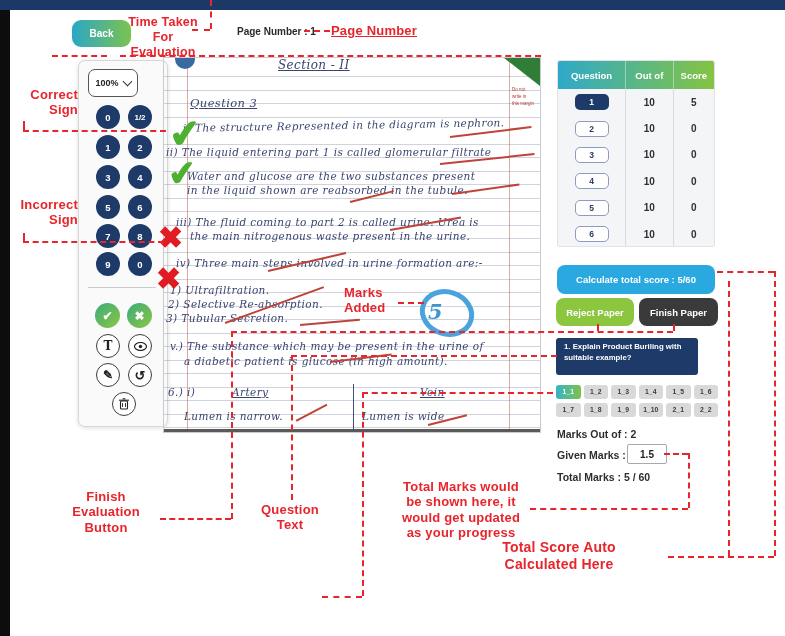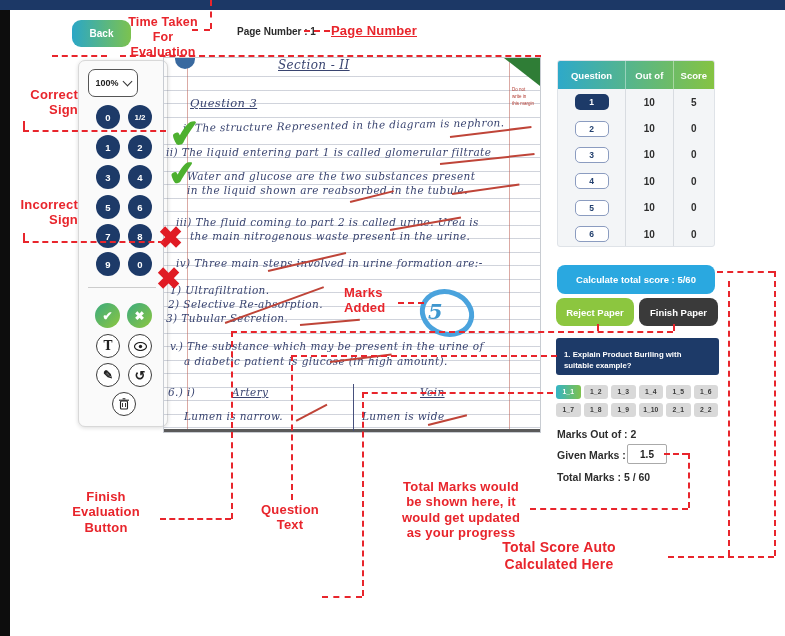--- a/index.html
+++ b/index.html
@@ -220,21 +220,21 @@
   <div class="btn" style="left:557px;top:265px;width:158px;height:29px;border-radius:8px;background:#2aa8e0;font-size:9.5px;">
     <span>Calculate total score : 5/60</span>
     </div>
   <div class="btn" style="left:556px;top:298px;width:78px;height:28px;border-radius:8px;background:#8cc63f;font-size:9.5px;">
     <span>Reject Paper</span>
     </div>
   <div class="btn" style="left:639px;top:298px;width:79px;height:28px;border-radius:8px;background:#3a3a3a;font-size:9.5px;">
     <span>Finish Paper</span>
     </div>
 
-  <div class="abs" style="left:556px;top:338px;width:163px;height:37px;background:#1d3a68;border-radius:3px;box-sizing:border-box;padding:12px 8px;">
+  <div class="abs" style="left:556px;top:338px;width:142px;height:37px;background:#1d3a68;border-radius:3px;box-sizing:border-box;padding:4px 8px;">
     <div style="color:#fff;font-size:7.8px;font-weight:600;line-height:1.4;">1. Explain Product Buriling with suitable example?</div>
   </div>
 
   <div class="abs" style="left:556px;top:385px;width:163px;display:flex;flex-wrap:wrap;gap:4.5px 3px;">
     <div class="gbtn sel">1_1</div>
     <div class="gbtn">1_2</div>
     <div class="gbtn">1_3</div>
     <div class="gbtn">1_4</div>
     <div class="gbtn">1_5</div>
     <div class="gbtn">1_6</div>

